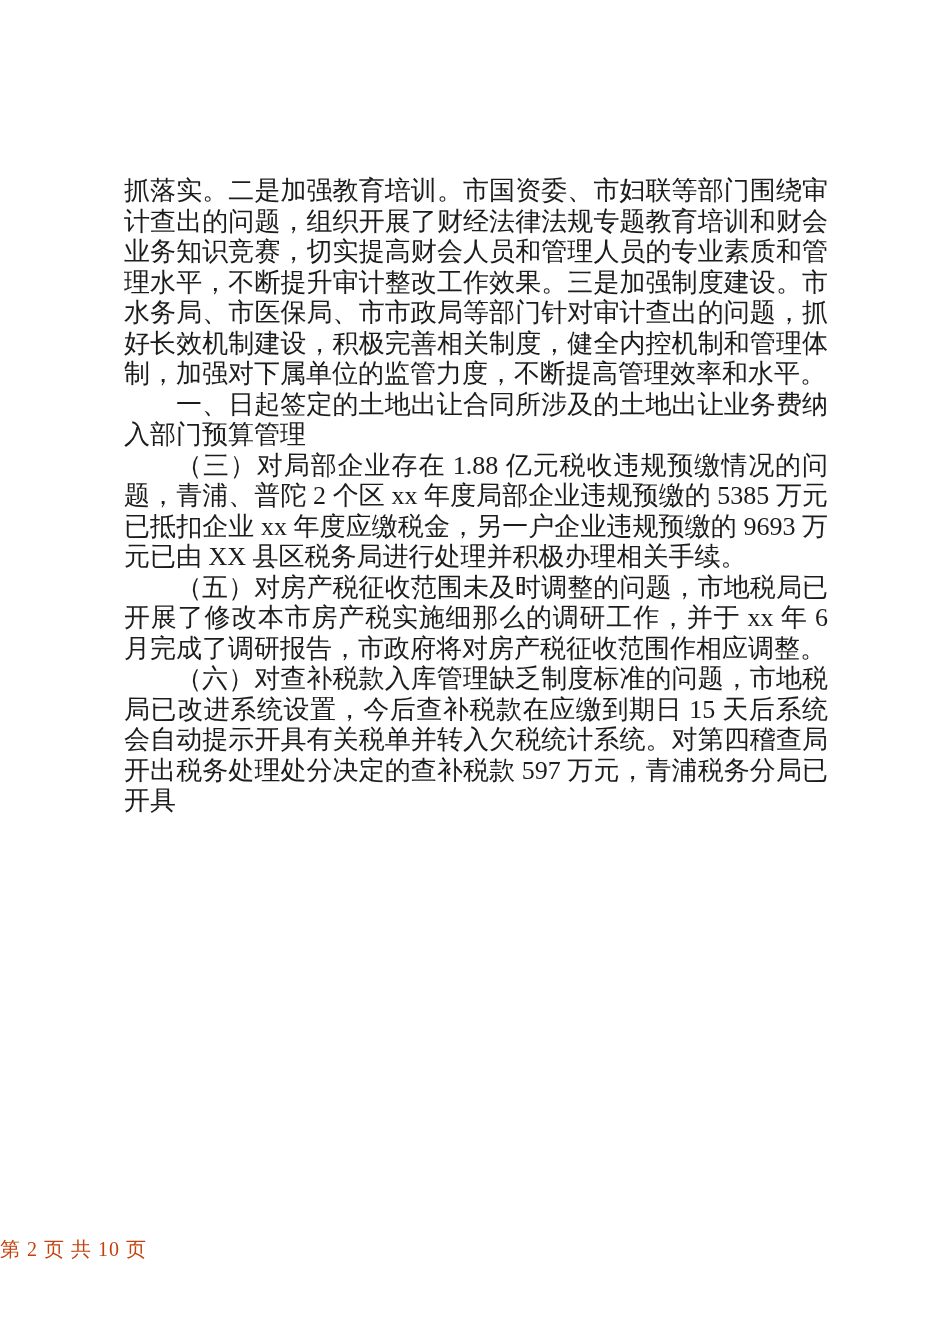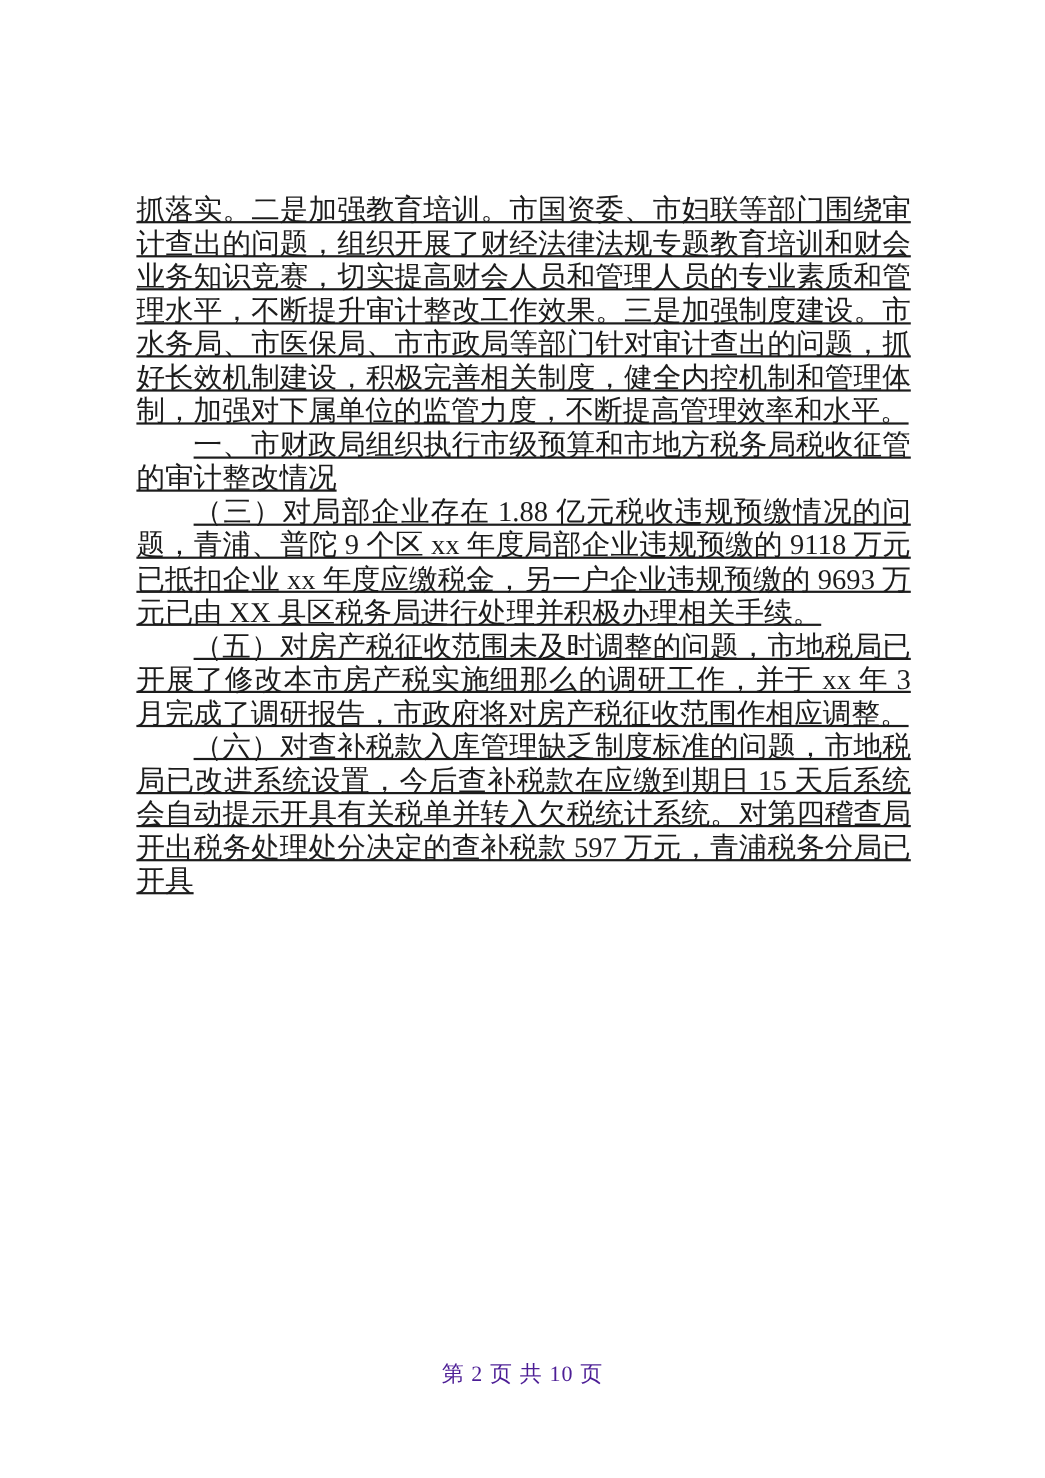--- a/index.html
+++ b/index.html
@@ -29,42 +29,40 @@
     color: #1c1c1c;
     font-size: 26px;
     line-height: 30.5px;
   }
   .text-block p {
     margin: 0;
     padding: 0;
     text-align: justify;
     text-justify: inter-ideograph;
     text-indent: 2em;
-    text-decoration: underline;
   }
   .text-block p.continuation {
     text-indent: 0;
   }
   .page-footer {
     position: absolute;
     left: 0;
     top: 1236px;
     width: 950px;
-    text-align: center;
     font-size: 20px;
     line-height: 26px;
-    color: #4c1d95;
+    color: #c2410c;
     letter-spacing: 1px;
   }
 </style>
 </head>
 <body>
 
 <div class="page">
   <div class="text-block">
     <p class="continuation">抓落实。二是加强教育培训。市国资委、市妇联等部门围绕审计查出的问题，组织开展了财经法律法规专题教育培训和财会业务知识竞赛，切实提高财会人员和管理人员的专业素质和管理水平，不断提升审计整改工作效果。三是加强制度建设。市水务局、市医保局、市市政局等部门针对审计查出的问题，抓好长效机制建设，积极完善相关制度，健全内控机制和管理体制，加强对下属单位的监管力度，不断提高管理效率和水平。</p>
-    <p>一、市财政局组织执行市级预算和市地方税务局税收征管的审计整改情况</p>
-    <p>（三）对局部企业存在 1.88 亿元税收违规预缴情况的问题，青浦、普陀 9 个区 xx 年度局部企业违规预缴的 9118 万元已抵扣企业 xx 年度应缴税金，另一户企业违规预缴的 9693 万元已由 XX 县区税务局进行处理并积极办理相关手续。</p>
-    <p>（五）对房产税征收范围未及时调整的问题，市地税局已开展了修改本市房产税实施细那么的调研工作，并于 xx 年 3 月完成了调研报告，市政府将对房产税征收范围作相应调整。</p>
+    <p>一、日起签定的土地出让合同所涉及的土地出让业务费纳入部门预算管理</p>
+    <p>（三）对局部企业存在 1.88 亿元税收违规预缴情况的问题，青浦、普陀 2 个区 xx 年度局部企业违规预缴的 5385 万元已抵扣企业 xx 年度应缴税金，另一户企业违规预缴的 9693 万元已由 XX 县区税务局进行处理并积极办理相关手续。</p>
+    <p>（五）对房产税征收范围未及时调整的问题，市地税局已开展了修改本市房产税实施细那么的调研工作，并于 xx 年 6 月完成了调研报告，市政府将对房产税征收范围作相应调整。</p>
     <p>（六）对查补税款入库管理缺乏制度标准的问题，市地税局已改进系统设置，今后查补税款在应缴到期日 15 天后系统会自动提示开具有关税单并转入欠税统计系统。对第四稽查局开出税务处理处分决定的查补税款 597 万元，青浦税务分局已开具</p>
   </div>
   <div class="page-footer">第 2 页 共 10 页</div>
 </div>
 
 </body></html>

